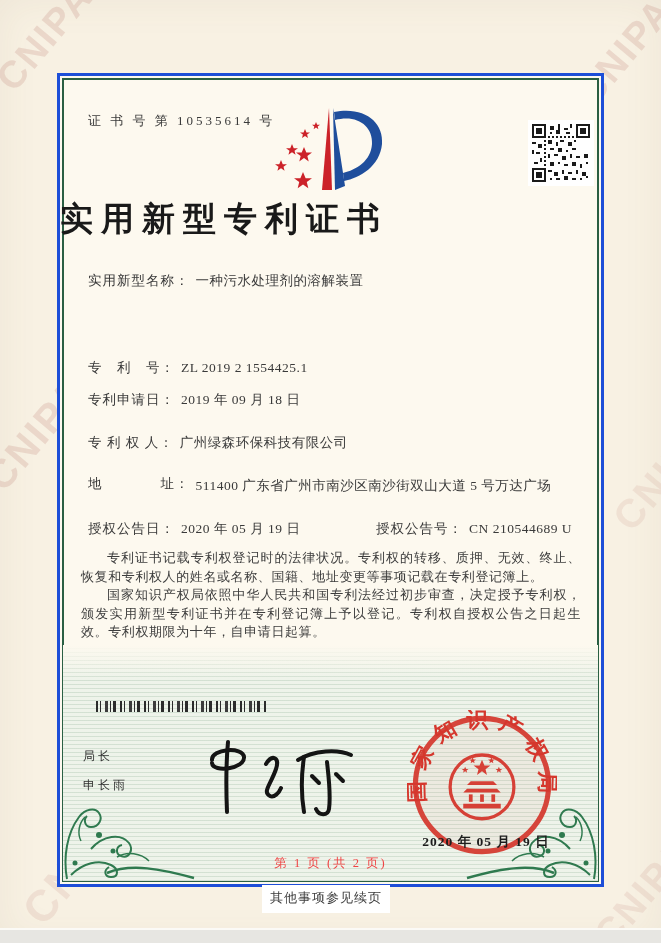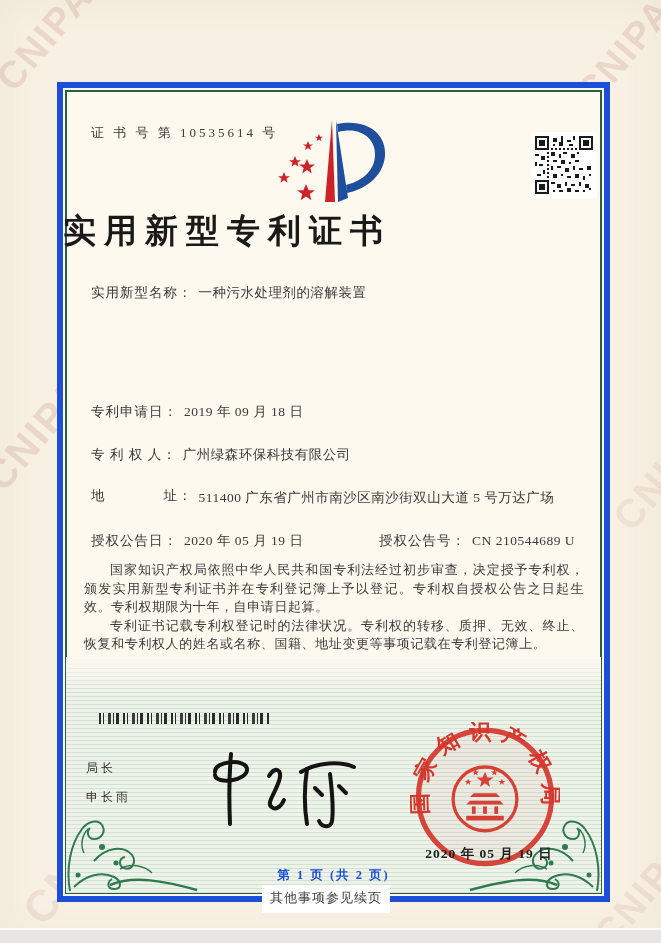--- a/index.html
+++ b/index.html
@@ -10,21 +10,21 @@
     color:#333;
     box-shadow:inset 0 0 40px rgba(120,100,70,0.08);
   }
   .wm{
     position:absolute; font-family:"Liberation Sans","DejaVu Sans",sans-serif;
     font-weight:bold; color:rgba(198,142,132,0.26);
     transform:rotate(-50deg); letter-spacing:2px; pointer-events:none; white-space:nowrap;
   }
   .frame{
     position:absolute; left:57px; top:73px; width:541px; height:808px;
-    border:6px solid #1d4ed8; background:#fdf9ef;margin-top:9px;
+    border:3px solid #1d4ed8; background:#fdf9ef;
   }
   .frame-inner{ position:absolute; inset:2px; border:2px solid #2a5f43; }
   .cert-number{
     position:absolute; left:28px; top:36px; font-size:13px; letter-spacing:3px; color:#3a3a3a;
   }
   .logo{ position:absolute; left:212px; top:28px; }
   .qr{ position:absolute; left:468px; top:44px; width:58px; height:58px; background:#fff; padding:4px; }
   .title{
     position:absolute; left:0; top:121px; width:100%; text-align:left;
     font-size:33px; font-weight:bold; letter-spacing:8px; color:#191919; white-space:nowrap;
@@ -61,21 +61,21 @@
   }
   .comm{ position:absolute; left:23px; font-size:12px; letter-spacing:3px; color:#2f2f2f; }
   .sig{ position:absolute; left:140px; top:656px; }
   .seal{ position:absolute; left:347px; top:634px; width:150px; height:150px; }
   .seal-date{
     position:absolute; left:351px; top:757px; width:150px; text-align:center;
     font-size:13.5px; font-weight:bold; color:#1d1d1d; letter-spacing:1px; white-space:nowrap;
   }
   .pagenum{
     position:absolute; left:0; width:100%; top:779px; text-align:center;
-    font-size:12.5px; letter-spacing:2px; color:#1d4ed8;font-weight:bold;
+    font-size:12.5px; letter-spacing:2px; color:#ef4444;
   }
   .note{
     position:absolute; left:262px; top:885px; width:128px; height:28px; line-height:25px;
     background:#ffffff; text-align:center; font-size:13px; letter-spacing:1px; color:#3c3c3c;
   }
   .bottom-strip{
     position:absolute; left:0; right:0; bottom:0; height:13px; background:#e7e6e2;
     box-shadow:0 -2px 0 #fbfaf6;
   }
 </style>
@@ -189,37 +189,40 @@
           <rect x="24" y="27" width="1" height="1"></rect>
           <rect x="27" y="26" width="1" height="1"></rect>
       </svg>
     </div>
 
     <div class="title">实用新型专利证书</div>
 
     <div class="row" style="top:196px;">
       <span class="lab">实用新型名称：</span><span class="val">一种污水处理剂的溶解装置</span>
     </div>
+    <div class="row" style="top:283px;">
+      <span class="lab">专　利　号：</span><span class="val">ZL 2019 2 1554425.1</span>
+    </div>
     <div class="row" style="top:315px;">
       <span class="lab">专利申请日：</span><span class="val">2019 年 09 月 18 日</span>
     </div>
     <div class="row" style="top:358px;">
       <span class="lab">专 利 权 人：</span><span class="val">广州绿森环保科技有限公司</span>
     </div>
     <div class="row" style="top:399px;">
       <span class="lab" style="vertical-align:top;">地　　　　址：</span><span class="addr-val"><div>511400 广东省广州市南沙区南沙街双山大道 5 号万达广场</div></span>
     </div>
     <div class="row" style="top:444px;">
       <span class="lab">授权公告日：</span><span class="val">2020 年 05 月 19 日</span>
       <span class="grant2"><span class="lab">授权公告号：</span><span class="val">CN 210544689 U</span></span>
     </div>
 
     <div class="paras">
+      <p>专利证书记载专利权登记时的法律状况。专利权的转移、质押、无效、终止、恢复和专利权人的姓名或名称、国籍、地址变更等事项记载在专利登记簿上。</p>
       <p>国家知识产权局依照中华人民共和国专利法经过初步审查，决定授予专利权，颁发实用新型专利证书并在专利登记簿上予以登记。专利权自授权公告之日起生效。专利权期限为十年，自申请日起算。</p>
-      <p>专利证书记载专利权登记时的法律状况。专利权的转移、质押、无效、终止、恢复和专利权人的姓名或名称、国籍、地址变更等事项记载在专利登记簿上。</p>
     </div>
 
     <div class="band">
       <div class="band-fade"></div>
       <svg class="orn left" width="135" height="78" viewBox="0 0 135 78" fill="none" stroke="#2f7a4f" stroke-width="2">
         <path d="M6,74 C2,52 6,28 18,12 C24,4 34,2 38,8 C42,14 38,22 30,22 C24,22 22,15 26,11"></path>
         <path d="M10,70 C22,58 38,54 50,60 C58,64 58,72 50,72 C44,72 42,66 48,62"></path>
         <path d="M30,44 C42,30 60,28 68,38 C73,45 68,54 60,51 C54,49 55,41 61,40"></path>
         <path d="M46,68 C70,58 100,64 133,73" stroke-width="2.5"></path>
         <path d="M56,52 C66,46 80,48 88,56" stroke-width="1.5"></path>

